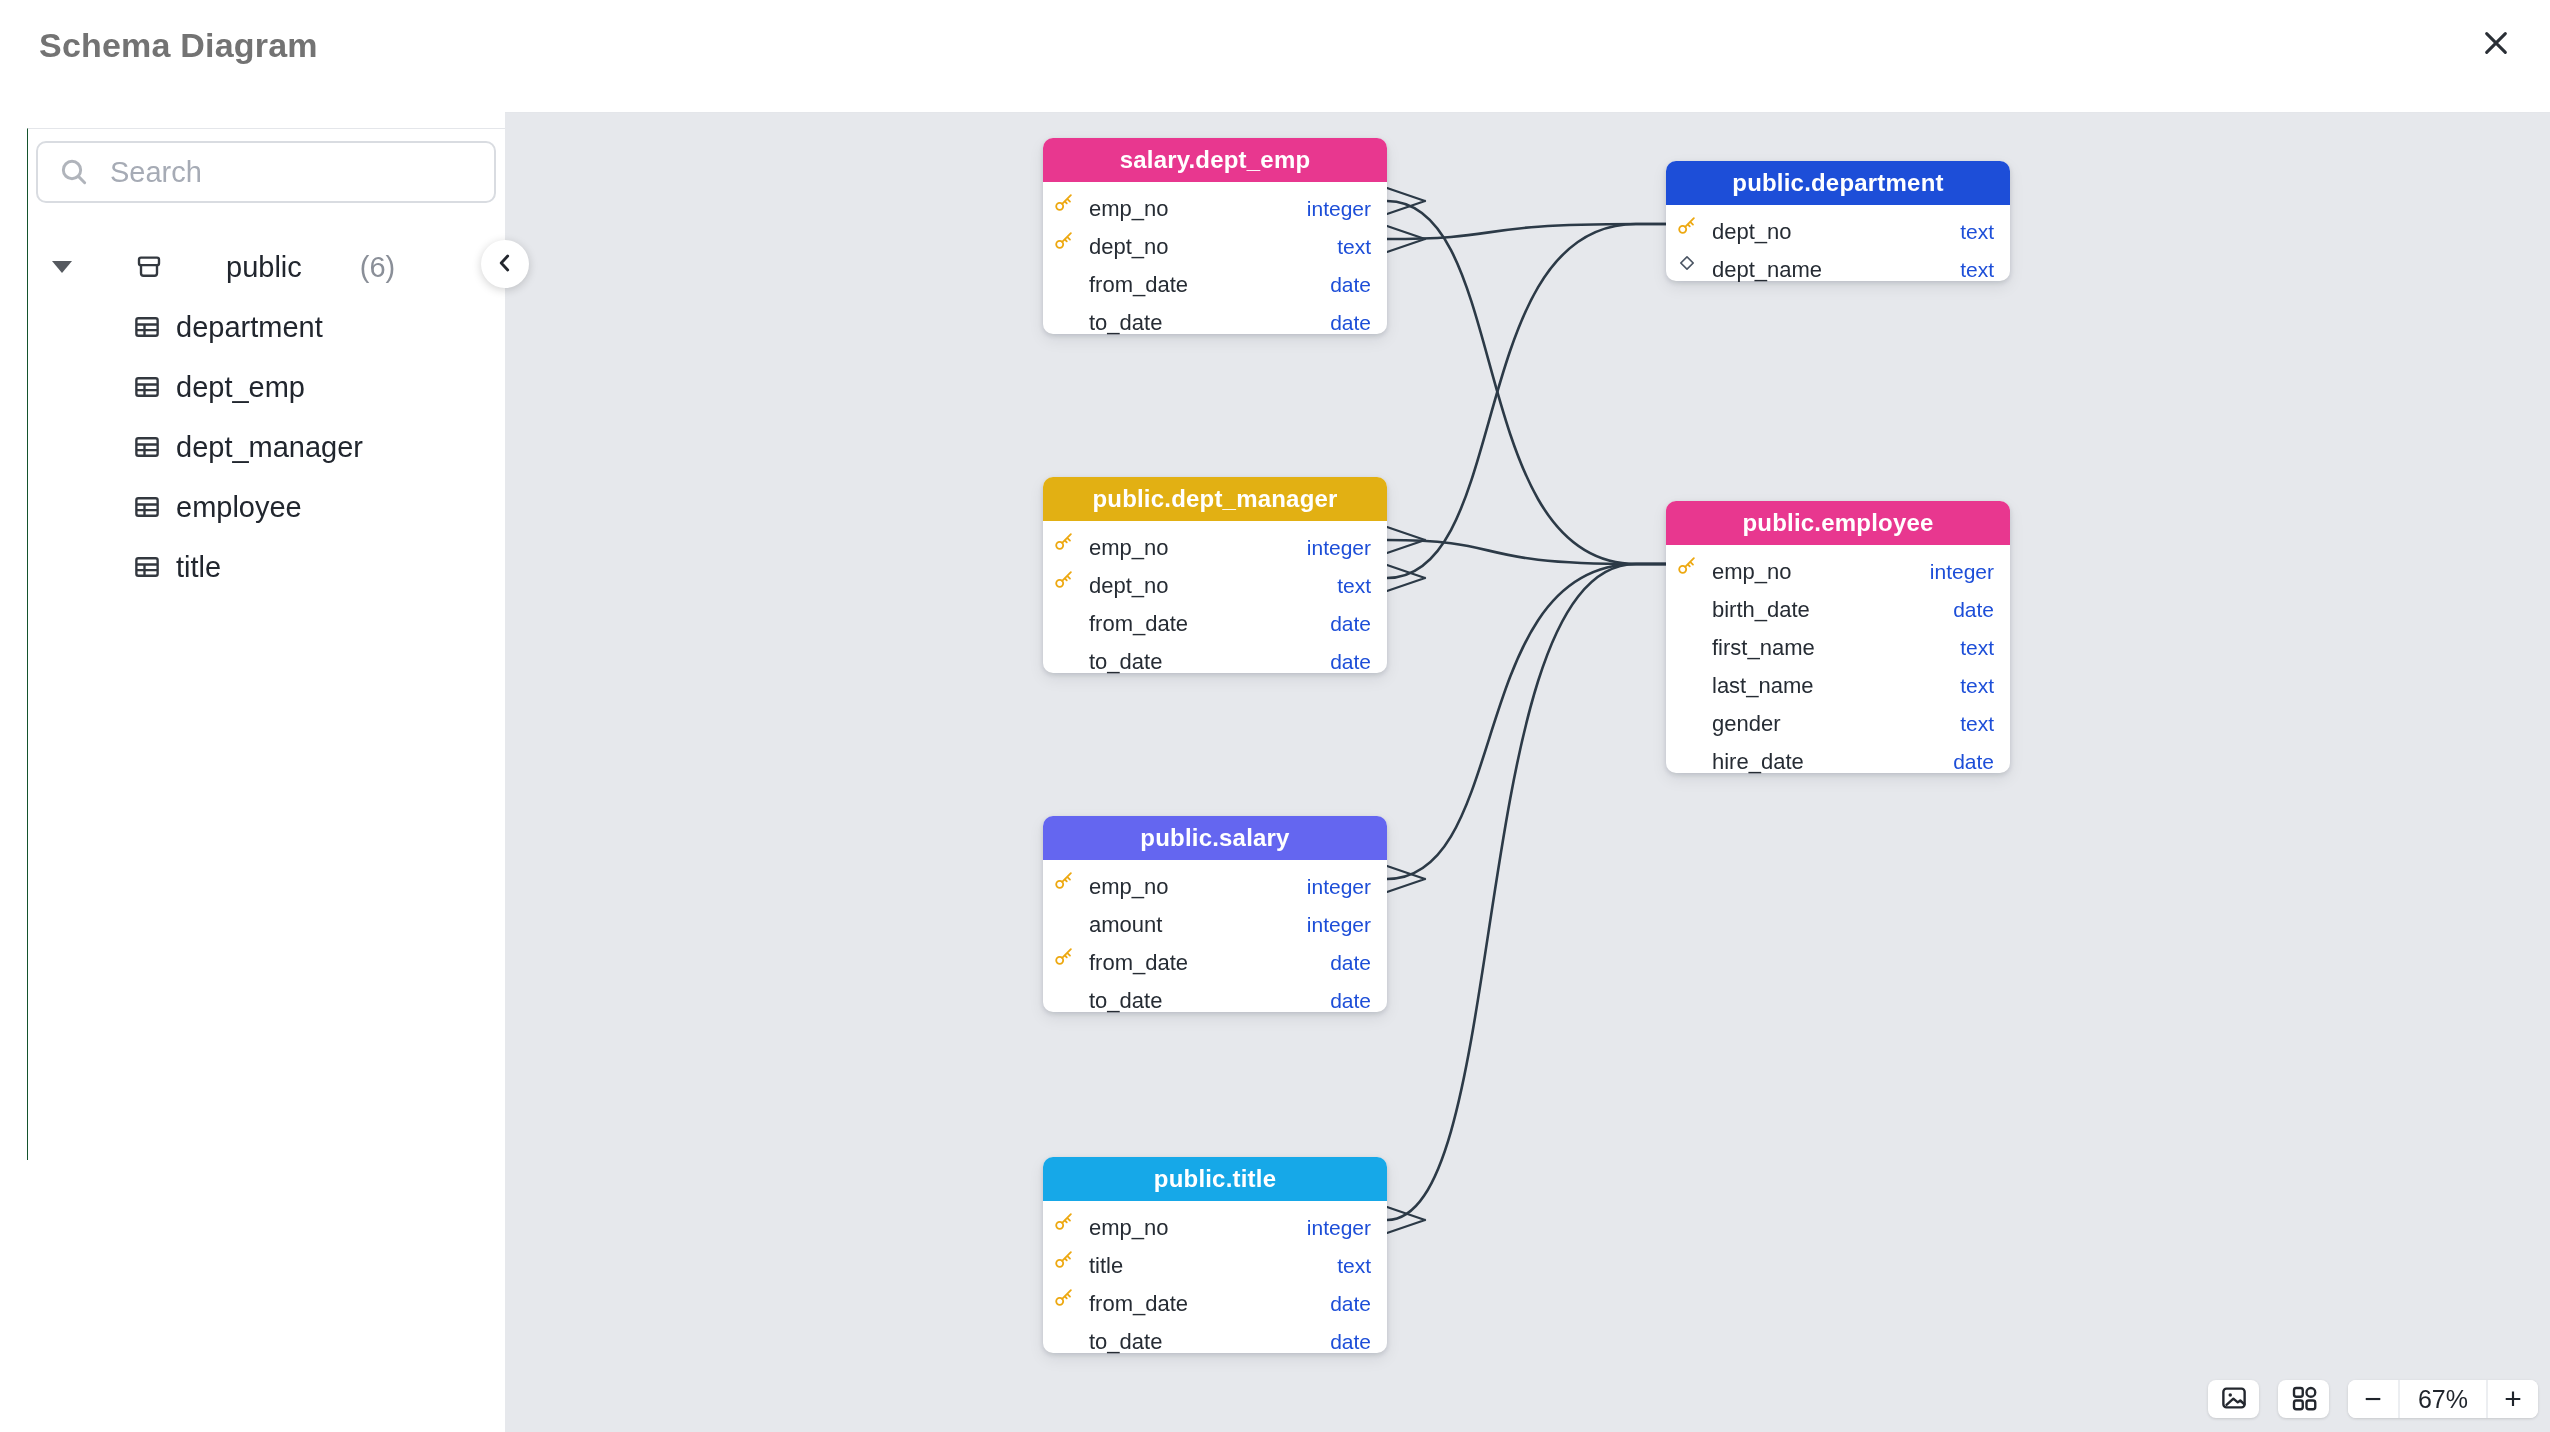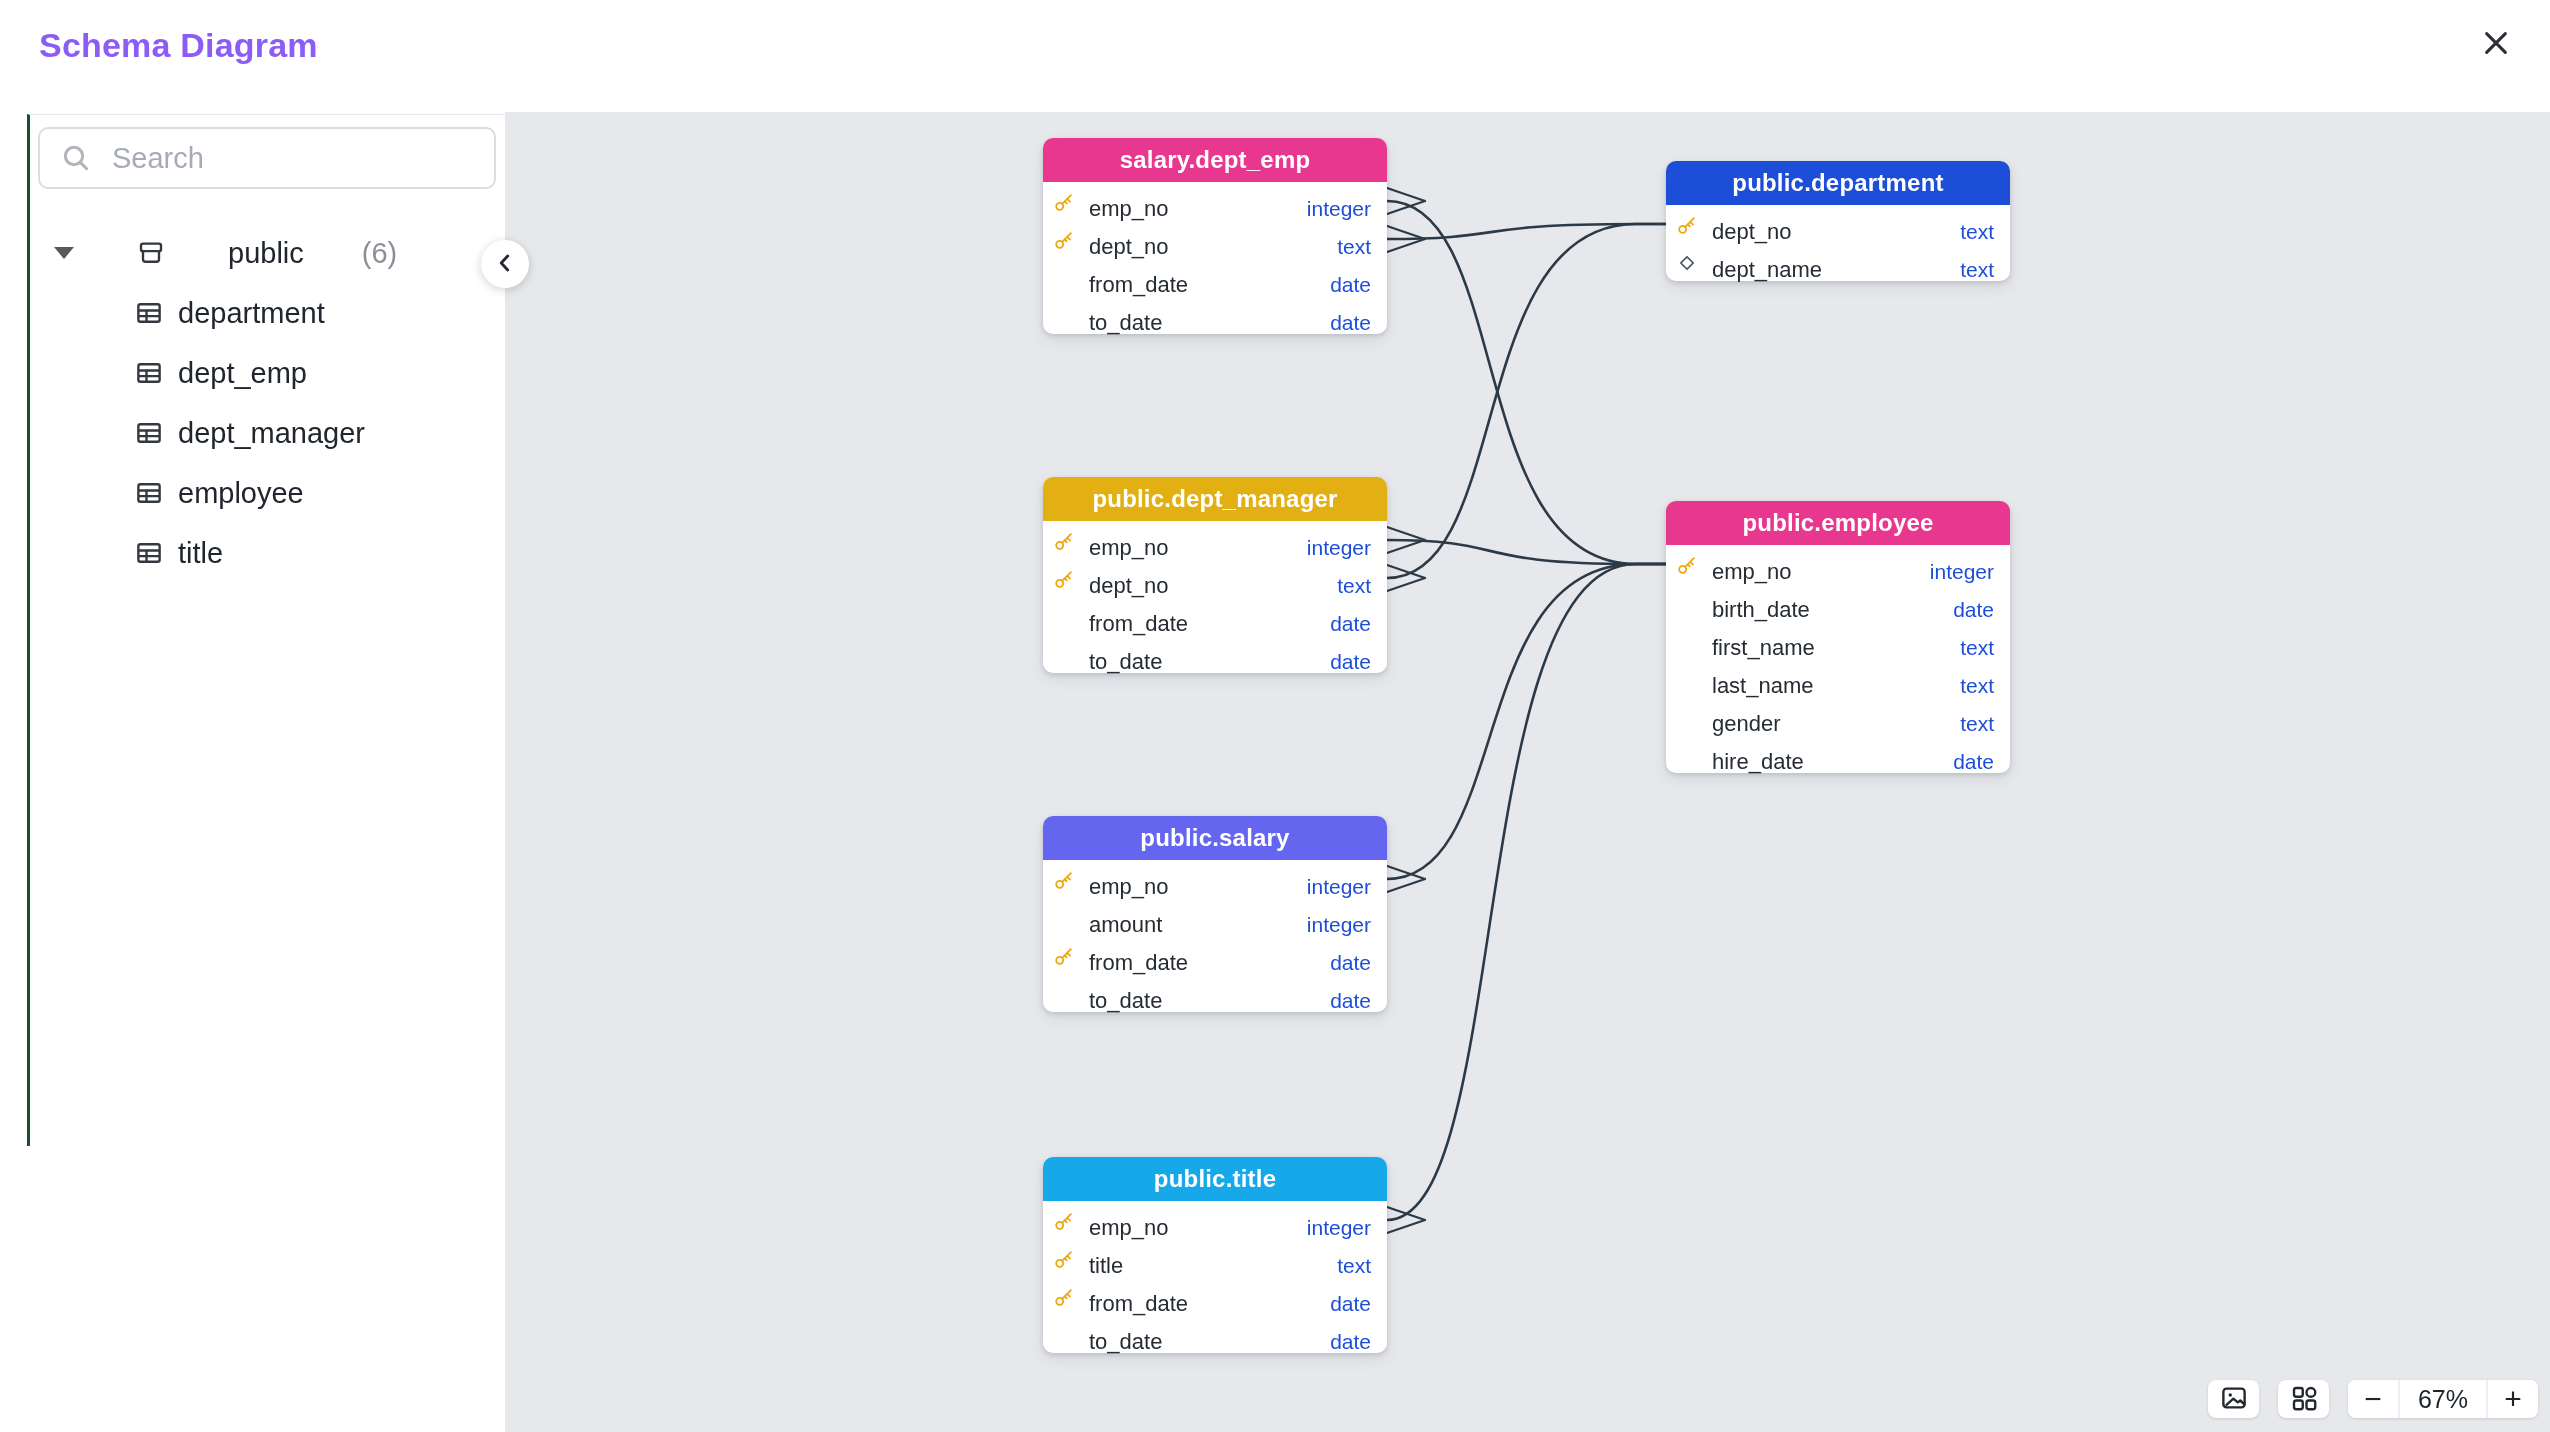--- a/index.html
+++ b/index.html
@@ -1,24 +1,24 @@
 <!DOCTYPE html>
 <html><head>
 <meta charset="utf-8">
 <style>
   html,body{margin:0;padding:0;background:#ffffff;font-family:"Liberation Sans",sans-serif;}
   #app{position:relative;width:2550px;height:1432px;overflow:hidden;background:#ffffff;}
 
   
   .topbar{position:absolute;left:0;top:0;width:100%;height:112px;background:#fff;}
-  .page-title{position:absolute;left:39px;top:26px;font-size:34px;font-weight:600;color:#8b5cf6;letter-spacing:.2px;}
+  .page-title{position:absolute;left:39px;top:26px;font-size:34px;font-weight:600;color:#737373;letter-spacing:.2px;}
   .close-btn{position:absolute;right:28px;top:18px;width:52px;height:52px;border:none;background:transparent;cursor:pointer;display:flex;align-items:center;justify-content:center;}
 
   
-  .sidebar{position:absolute;left:27px;top:114px;width:478px;height:1032px;background:#fff;border-left:3px solid #14532d;border-top:1px solid #e4e6ea;box-sizing:border-box;z-index:3;}
+  .sidebar{position:absolute;left:27px;top:128px;width:478px;height:1032px;background:#fff;border-left:1px solid #14532d;border-top:1px solid #e4e6ea;box-sizing:border-box;z-index:3;}
   .search-wrap{position:relative;margin:12px 9px 0 8px;}
   .search-input{width:100%;height:62px;box-sizing:border-box;border:2px solid #d9dce1;border-radius:10px;padding:0 20px 0 72px;font-size:29px;color:#374151;outline:none;font-family:"Liberation Sans",sans-serif;background:#fff;}
   .search-input::placeholder{color:#a6abb5;}
   .search-icon{position:absolute;left:22px;top:15px;width:32px;height:32px;}
   .tree{margin-top:34px;}
   .tree-row{display:flex;align-items:center;height:60px;cursor:pointer;}
   .tree-row.schema{padding-left:24px;gap:48px;}
   .tree-row.table{padding-left:104px;}
   .caret{width:0;height:0;border-left:10px solid transparent;border-right:10px solid transparent;border-top:12px solid #55595f;margin-right:14px;}
   .tree-icon{width:30px;height:30px;margin-right:14px;flex:none;}

